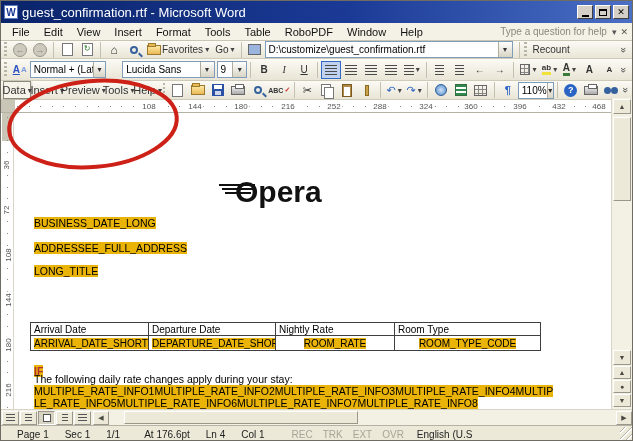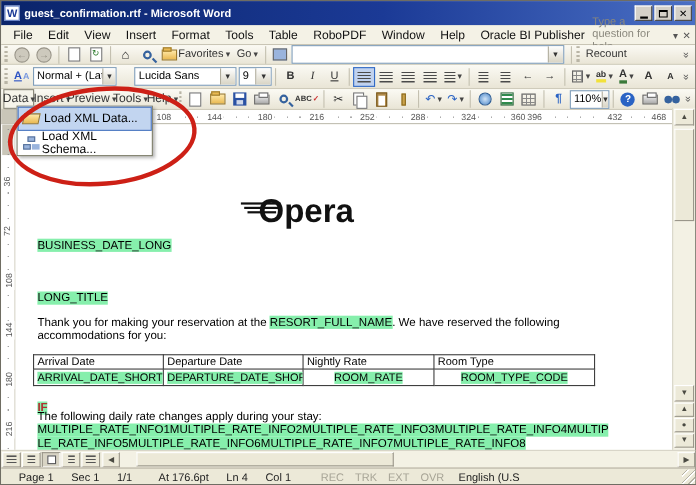--- a/index.html
+++ b/index.html
@@ -6,21 +6,21 @@
   html,body{width:633px;height:441px}
   body{font-family:"Liberation Sans",sans-serif;background:#ece9d8;overflow:hidden}
   .win{width:633px;height:441px;border:1px solid #6f6d63;position:relative;background:#ece9d8;overflow:hidden}
 
   
   .titlebar{position:absolute;left:0;top:0;width:100%;height:22px;
     background:linear-gradient(90deg,#0a246a 0%,#1b3a96 55%,#4a6fc4 100%);
     display:flex;align-items:center;padding:0 3px;color:#fff}
   .appicon{width:14px;height:14px;background:#fff;border:1px solid #5a78c0;color:#1b3a96;
     font-size:10px;font-weight:bold;display:flex;align-items:center;justify-content:center;margin-right:4px}
-  .wtitle{font-size:10px;font-weight:bold;flex:1;white-space:nowrap;overflow:hidden}
+  .wtitle{font-size:13px;font-weight:normal;flex:1;white-space:nowrap;overflow:hidden}
   .tbtns{display:flex;gap:2px}
   .tbtn{width:16px;height:14px;background:#d4d0c8;border:1px solid;border-color:#fff #404040 #404040 #fff;
     display:flex;align-items:center;justify-content:center;font-size:9px;color:#000;line-height:1}
   .gl-min{width:7px;height:2px;background:#000;margin-top:7px}
   .gl-max{width:8px;height:7px;border:1px solid #000;border-top:2px solid #000}
 
   
   .menubar{position:absolute;left:0;top:22px;width:100%;height:18px;background:#f4f2e6;
     border-bottom:1px solid #c9c5b5;display:flex;align-items:center;font-size:11px;color:#111;padding-left:4px}
   .mitem{padding:1px 7px;white-space:nowrap}
@@ -90,21 +90,21 @@
   .rulerh .dark{position:absolute;left:0;top:0;width:14px;height:12px;background:#c9c6b8}
 
   
   .docarea{position:absolute;left:0;top:112px;width:610px;height:296px;background:#fff;overflow:hidden;
     font-size:10.5px;color:#000}
   .vruler{position:absolute;left:0;top:0;width:13px;height:100%;background:#fff;border-right:1px solid #d8d5c8}
   .vruler .vdots{position:absolute;left:6px;top:4px;bottom:0;width:1px;
     background:repeating-linear-gradient(to bottom,#8a8a8a 0 1px,transparent 1px 11.6px)}
   .vruler .vdark{position:absolute;left:1px;top:0;width:10px;height:28px;background:#c9c6b8}
   .vn{position:absolute;left:-1px;transform:translateY(-50%) rotate(-90deg);font-size:8px;color:#555;background:#fff;padding:0 2px;line-height:9px}
-  .hl{background:#86efac}
+  .hl{background:#eab308}
   .redif{color:#b03030;font-weight:bold}
   .abs{position:absolute}
   .doctable{border-collapse:collapse;table-layout:fixed;font-size:10px}
   .doctable th,.doctable td{border:1px solid #3f3f3f;padding:0 3px;height:13px;font-weight:normal;text-align:left;overflow:hidden;white-space:nowrap}
   .doctable td{text-align:center;height:15px}
 
   
   .vscroll{position:absolute;left:610px;top:97px;width:21px;height:311px;background:#f3f1e4;border-left:1px solid #d8d5c8}
   .sbtn{position:absolute;left:1px;width:18px;height:15px;background:#ece9d8;border:1px solid;border-color:#fff #9a968a #9a968a #fff;
     display:flex;align-items:center;justify-content:center;font-size:7px;color:#4a4a42;line-height:1}
@@ -160,21 +160,20 @@
     <span class="mitem">File</span>
     <span class="mitem">Edit</span>
     <span class="mitem">View</span>
     <span class="mitem">Insert</span>
     <span class="mitem">Format</span>
     <span class="mitem">Tools</span>
     <span class="mitem">Table</span>
     <span class="mitem">RoboPDF</span>
     <span class="mitem">Window</span>
     <span class="mitem">Help</span>
-    <span class="mitem">Oracle BI Publisher</span>
     <span class="qbox">
       <span>Type a question for help</span>
       <span class="dd">▾</span>
       <span class="qx">✕</span>
     </span>
   </div>
 
   <div class="tbrow" style="top:40px;height:18px">
     <span class="grip"></span>
     <span class="tb dis">
@@ -204,20 +203,21 @@
       </span>
     <span class="tb">
       <span>Go</span>
       <span class="dd">▾</span>
       </span>
     <span class="sep"></span>
     <span class="tb">
         <span class="icgrid" style="background:#9ab4dd"></span>
       </span>
     <span class="combo" style="width:248px">
+      <span>D:\customize\guest_confirmation.rtf</span>
       <span class="cdd">▾</span>
     </span>
     <span class="sep" style="margin-left:6px"></span>
     <span class="grip"></span>
     <span class="tb" style="min-width:70px;justify-content:flex-start">
       <span>Recount</span>
     </span>
     <span class="chev">»</span>
   </div>
 
@@ -402,21 +402,21 @@
     <span class="dark"></span>
     <span class="dots"></span>
     <span class="rn" style="left:148px">108</span>
     <span class="rn" style="left:194px">144</span>
     <span class="rn" style="left:240px">180</span>
     <span class="rn" style="left:287px">216</span>
     <span class="rn" style="left:333px">252</span>
     <span class="rn" style="left:379px">288</span>
     <span class="rn" style="left:425px">324</span>
     <span class="rn" style="left:470px">360</span>
-    <span class="rn" style="left:485px">396</span>
+    <span class="rn" style="left:519px">396</span>
     <span class="rn" style="left:558px">432</span>
     <span class="rn" style="left:598px">468</span>
   </div>
 
   <div class="docarea">
     <div class="vruler">
       <span class="vdark"></span>
       <span class="vdots"></span>
       <span class="vn" style="top:52px">36</span>
       <span class="vn" style="top:97px">72</span>
@@ -427,25 +427,23 @@
     </div>
 
     <svg class="abs" style="left:212px;top:56px" width="120" height="42">
       <rect x="6" y="15" width="36" height="2" fill="#111"></rect>
       <rect x="9" y="19" width="31" height="2" fill="#111"></rect>
       <rect x="12" y="23" width="26" height="2" fill="#111"></rect>
       <text x="22" y="33" font-family="Liberation Sans, sans-serif" font-size="30" font-weight="bold" fill="#111">Opera</text>
     </svg>
 
     <div class="abs" style="left:33px;top:104px"><span class="hl">BUSINESS_DATE_LONG</span></div>
+    <div class="abs" style="left:33px;top:129px"><span class="hl">ADDRESSEE_FULL_ADDRESS</span></div>
     <div class="abs" style="left:33px;top:152px"><span class="hl">LONG_TITLE</span></div>
 
-    <div class="abs" style="left:33px;top:174px;width:506px;line-height:12px">
-      <span>Thank you for making your reservation at the </span><span class="hl">RESORT_FULL_NAME</span><span>. We have reserved the following accommodations for you:</span>
-    </div>
 
     <table class="doctable abs" style="left:29px;top:209px;width:510px">
       <colgroup>
           <col style="width:118px">
           <col style="width:127px">
           <col style="width:119px">
           <col style="width:146px">
         </colgroup>
       <tbody>
           <tr>
@@ -524,32 +522,18 @@
     <span class="sseg">Ln 4</span>
     <span class="sseg">Col 1</span>
     <span class="smode" style="margin-left:14px">REC</span>
     <span class="smode">TRK</span>
     <span class="smode">EXT</span>
     <span class="smode">OVR</span>
     <span class="sseg">English (U.S</span>
     <span class="sgrip"></span>
   </div>
 
-  <div class="popup">
-    <div class="mi sel">
-      <span class="micell">
-          <span class="icopenf"></span>
-        </span>
-      <span>Load XML Data...</span>
-    </div>
-    <div class="mi">
-      <span class="micell">
-          <span class="icschema"></span>
-        </span>
-      <span>Load XML Schema...</span>
-    </div>
-  </div>
 
   <svg class="redcircle" width="210" height="110">
     <ellipse cx="98" cy="53" rx="84" ry="43" fill="none" stroke="#cd2016" stroke-width="4" transform="rotate(-5 98 53)"></ellipse>
   </svg>
 
 </div>
 
 </body></html>

